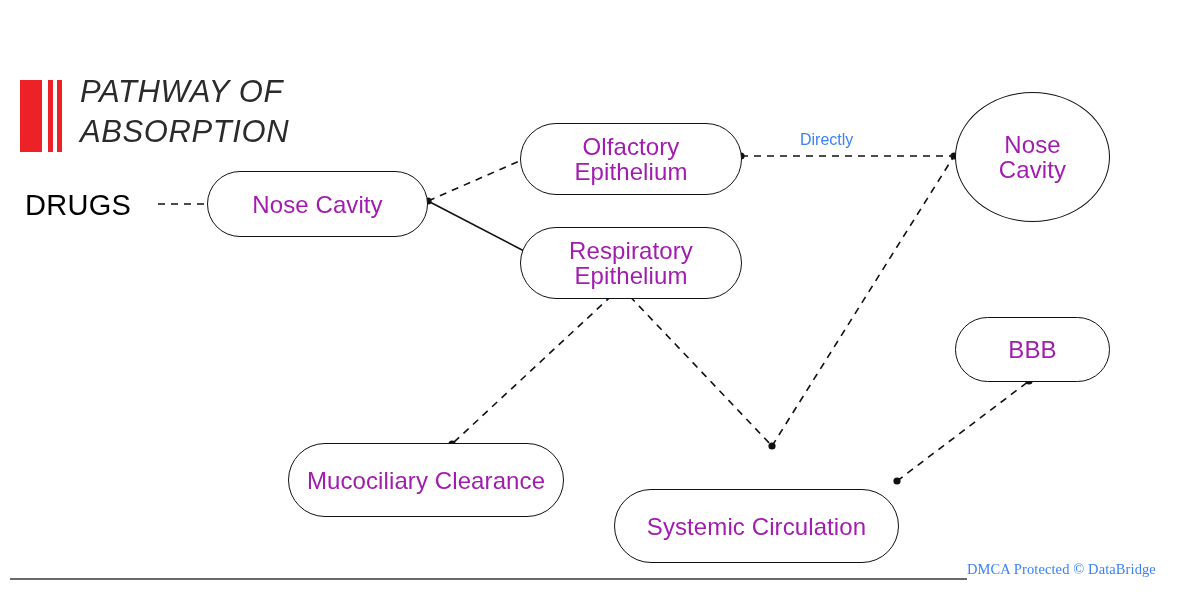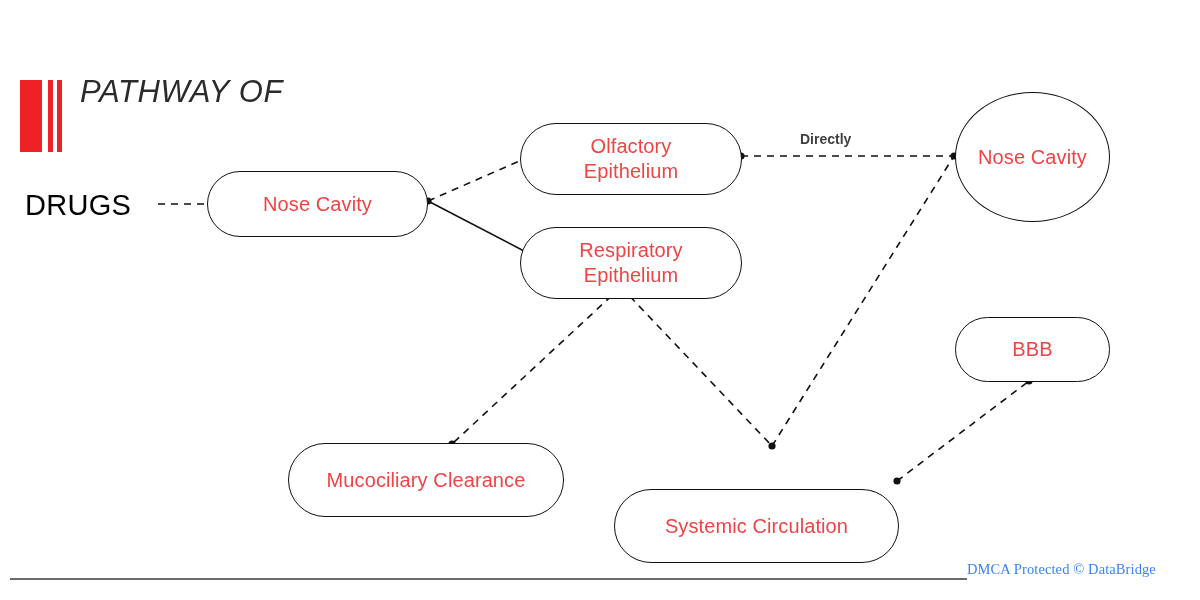--- a/index.html
+++ b/index.html
@@ -80,35 +80,34 @@
 
   .node {
     position: absolute;
     box-sizing: border-box;
     border: 1.6px solid #111111;
     background: #ffffff;
     display: flex;
     align-items: center;
     justify-content: center;
     text-align: center;
-    font-size: 20px;
+    font-size: 24px;
     line-height: 25px;
-    color: #ef4444;
+    color: #a21caf;
     letter-spacing: 0.1px;
     padding: 0 14px;
   }
   .node.pill { border-radius: 999px; }
   .node.circle { border-radius: 50%; }
 
   .edge-label {
     position: absolute;
-    font-size: 14px;
-    color: #404040;
-    white-space: nowrap;
-    font-weight: bold;
+    font-size: 16px;
+    color: #3b82f6;
+    white-space: nowrap;
   }
 
   .drugs-label {
     position: absolute;
     font-size: 29px;
     font-weight: normal;
     letter-spacing: 0.3px;
     color: #000000;
     white-space: nowrap;
   }
@@ -139,20 +138,21 @@
 <div class="header">
 
   <div class="logo-mark">
     <div class="logo-bar thick"></div>
     <div class="logo-bar thin1"></div>
     <div class="logo-bar thin2"></div>
   </div>
 
   <div class="title-block">
     <div class="title-line">PATHWAY OF</div>
+    <div class="title-line">ABSORPTION</div>
   </div>
 
 </div>
 
 <div class="diagram">
 
   <svg class="edge-layer" viewBox="0 0 1200 600" width="1200" height="600">
 
     <line x1="158" y1="204" x2="208" y2="204" stroke="#111111" stroke-width="1.6" stroke-dasharray="7 6"></line>
 

